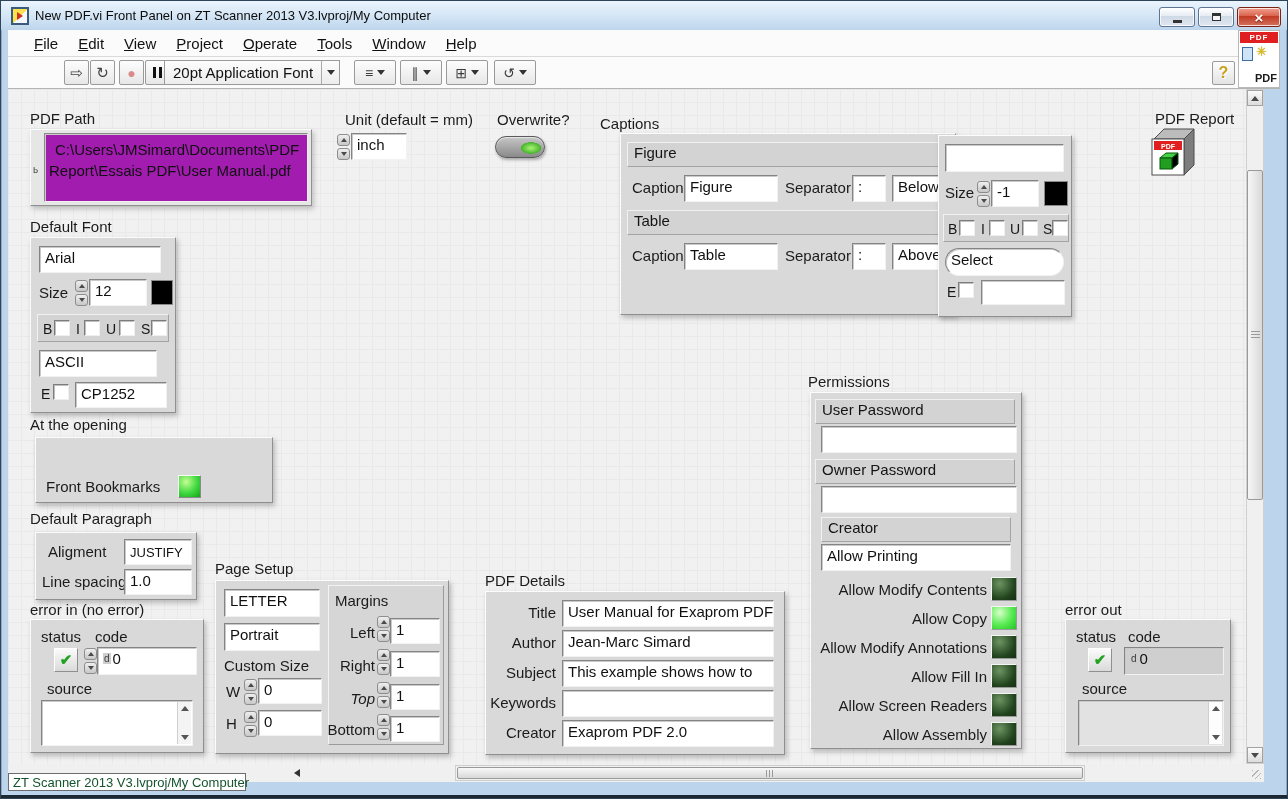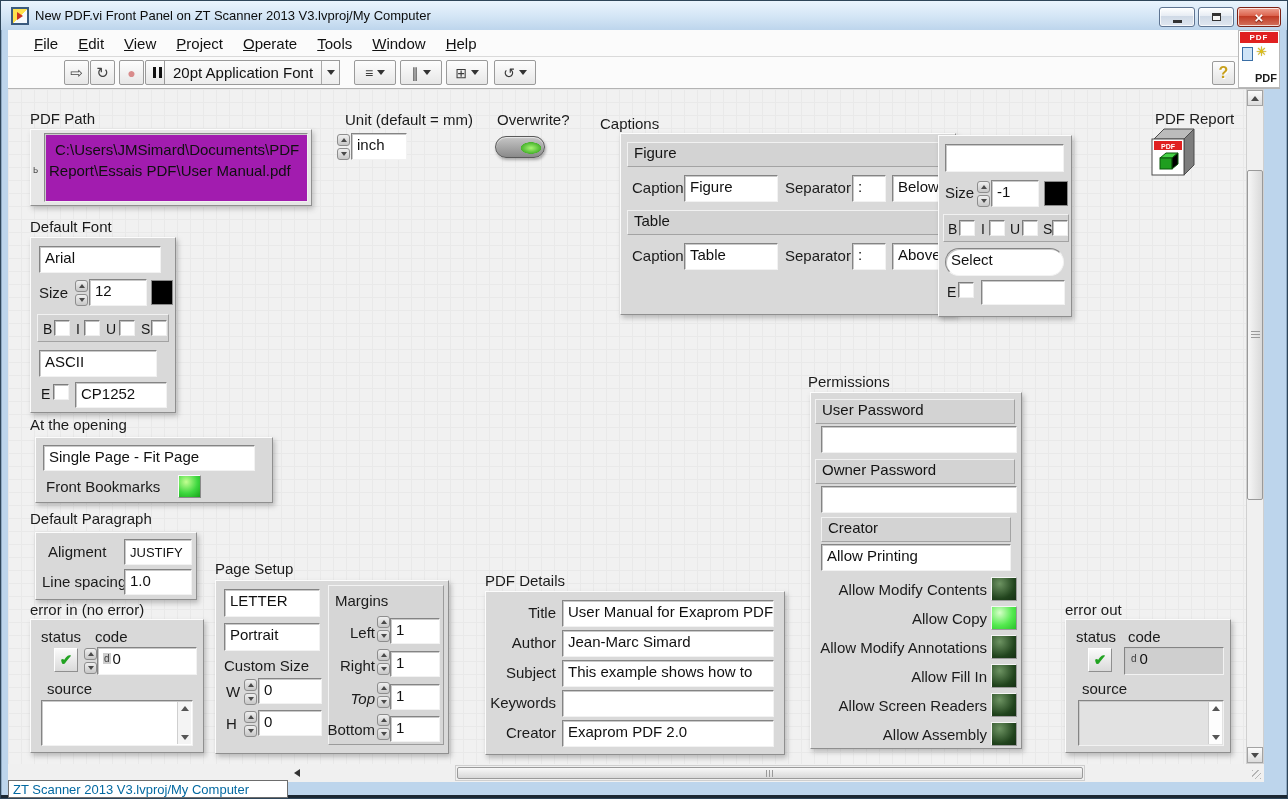--- a/index.html
+++ b/index.html
@@ -68,21 +68,21 @@
 .radix{font-size:10px;color:#3c3c3c;background:#cdcdcd;padding:0 1px;margin-right:2px;vertical-align:2px;}
 
 .vscroll{left:1246px;top:89px;width:18px;height:675px;background:#f0f0f0;border:1px solid #d0d0d0;}
 .sbtn{left:0;width:16px;height:16px;background:linear-gradient(#fbfbfb,#dcdcdc);border:1px solid #a3a3a3;display:flex;align-items:center;justify-content:center;}
 .sbtn i{width:0;height:0;border-left:4px solid transparent;border-right:4px solid transparent;}
 .sbtn.up i{border-bottom:5px solid #4a4a4a;}
 .sbtn.dn i{border-top:5px solid #4a4a4a;}
 .vthumb{left:0;width:16px;background:linear-gradient(90deg,#f6f6f6,#d9d9d9);border:1px solid #9a9a9a;border-radius:2px;}
 .vthumb .grip{position:absolute;left:3px;top:50%;width:9px;height:9px;margin-top:-4px;background:repeating-linear-gradient(#9a9a9a 0 1px,transparent 1px 3px);}
 .bottombar{left:8px;top:764px;width:1256px;height:18px;background:#f0f0f0;}
-.ctxbox{left:0;top:16px;width:280px;height:18px;background:#fff;border:1px solid #6d6d6d;font-size:13px;color:#0369a1;padding:1px 0 0 4px;white-space:nowrap;}
+.ctxbox{left:0;top:9px;width:238px;height:18px;background:#fff;border:1px solid #6d6d6d;font-size:13px;color:#14532d;padding:1px 0 0 4px;white-space:nowrap;}
 .ctx-arrow{left:286px;top:5px;width:0;height:0;border-top:4px solid transparent;border-bottom:4px solid transparent;border-right:6px solid #333;}
 .hscroll{left:447px;top:1px;width:630px;height:16px;background:#f0f0f0;border:1px solid #cfcfcf;}
 .hthumb{position:absolute;left:1px;top:1px;width:626px;height:12px;background:linear-gradient(#f8f8f8,#d8d8d8);border:1px solid #9a9a9a;border-radius:2px;}
 .hthumb .grip{position:absolute;left:50%;top:2px;width:9px;height:7px;margin-left:-4px;background:repeating-linear-gradient(90deg,#9a9a9a 0 1px,transparent 1px 3px);}
 .corner{left:1238px;top:764px;width:26px;height:18px;background:#f0f0f0;}
 .corner i{position:absolute;right:3px;bottom:3px;width:9px;height:9px;background:repeating-linear-gradient(135deg,#b5b5b5 0 1px,transparent 1px 4px);}
 .rt{text-align:right;}
 </style>
 </head>
 <body>
@@ -256,21 +256,20 @@
         <span class="cb" style="position:absolute;left:113px;top:5px;"></span>
       </div>
       <span class="abs fld" style="left:8px;top:112px;width:118px;height:27px;">ASCII</span>
       <span class="abs cbletter" style="left:10px;top:148px;">E</span>
       <span class="abs cb" style="left:22px;top:146px;"></span>
       <span class="abs fld" style="left:44px;top:144px;width:92px;height:26px;">CP1252</span>
     </div>
 
     <div class="abs lvlabel" style="left:22px;top:327px;">At the opening</div>
     <div class="abs cluster" style="left:27px;top:348px;width:238px;height:66px;">
-      <span class="abs fld" style="left:7px;top:7px;width:212px;height:26px;">Single Page - Fit Page</span>
       <div class="abs lvlabel" style="left:10px;top:40px;">Front Bookmarks</div>
       <span class="abs led-square" style="left:142px;top:37px;width:23px;height:23px;"></span>
     </div>
 
     <div class="abs lvlabel" style="left:22px;top:421px;">Default Paragraph</div>
     <div class="abs cluster" style="left:27px;top:443px;width:162px;height:68px;">
       <div class="abs lvlabel" style="left:12px;top:10px;">Aligment</div>
       <span class="abs fld" style="left:88px;top:6px;width:68px;height:26px;font-size:13px;padding-top:5px;">JUSTIFY</span>
       <div class="abs lvlabel" style="left:6px;top:40px;">Line spacing</div>
       <span class="abs fld" style="left:88px;top:36px;width:68px;height:26px;">1.0</span>

